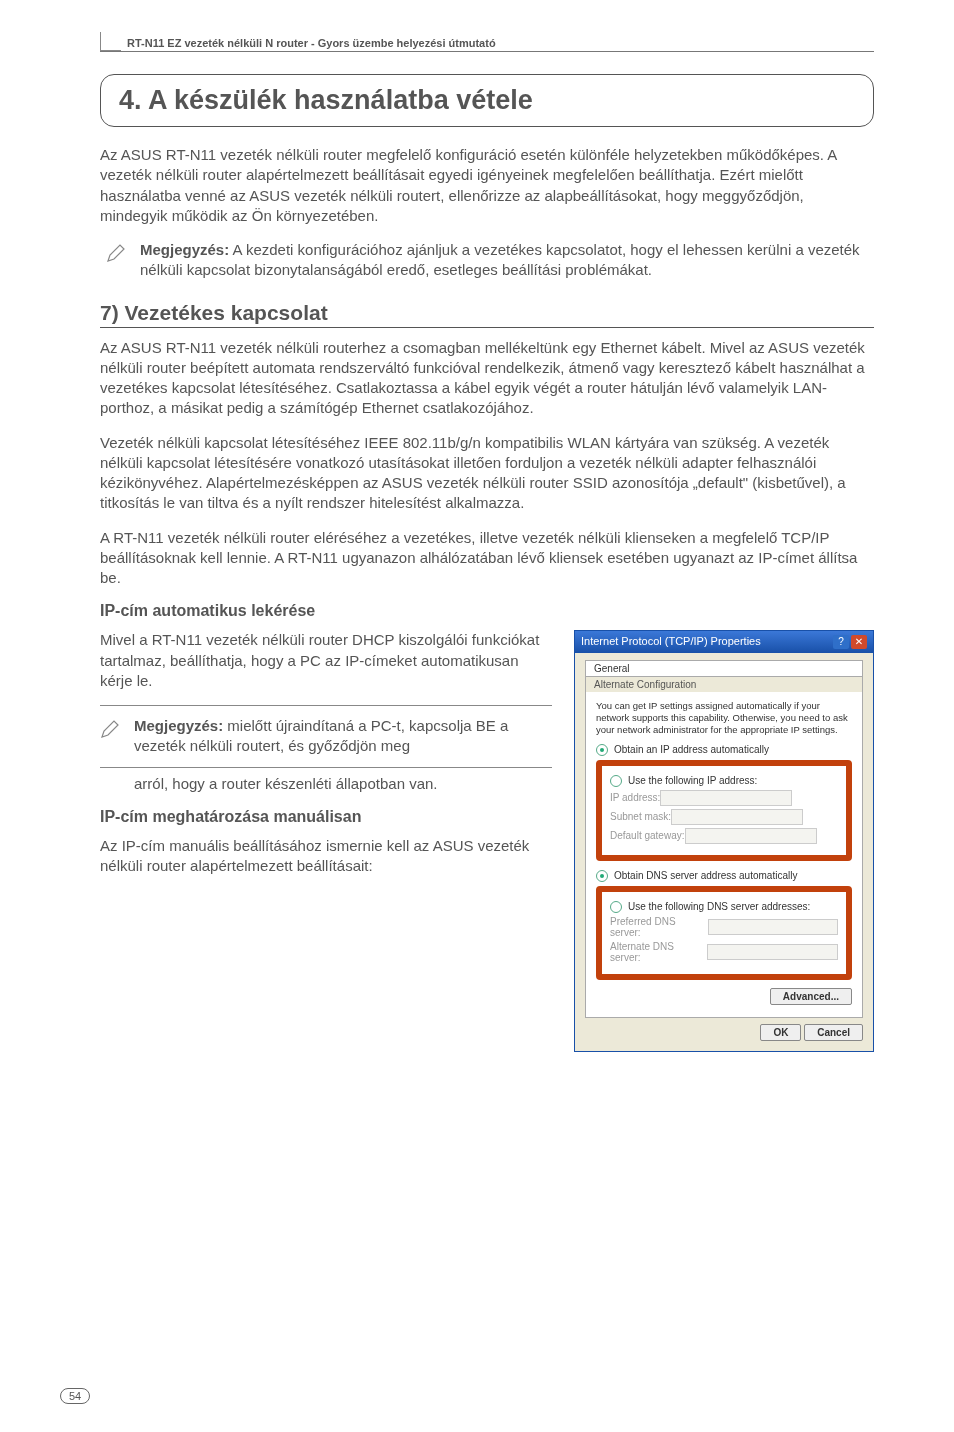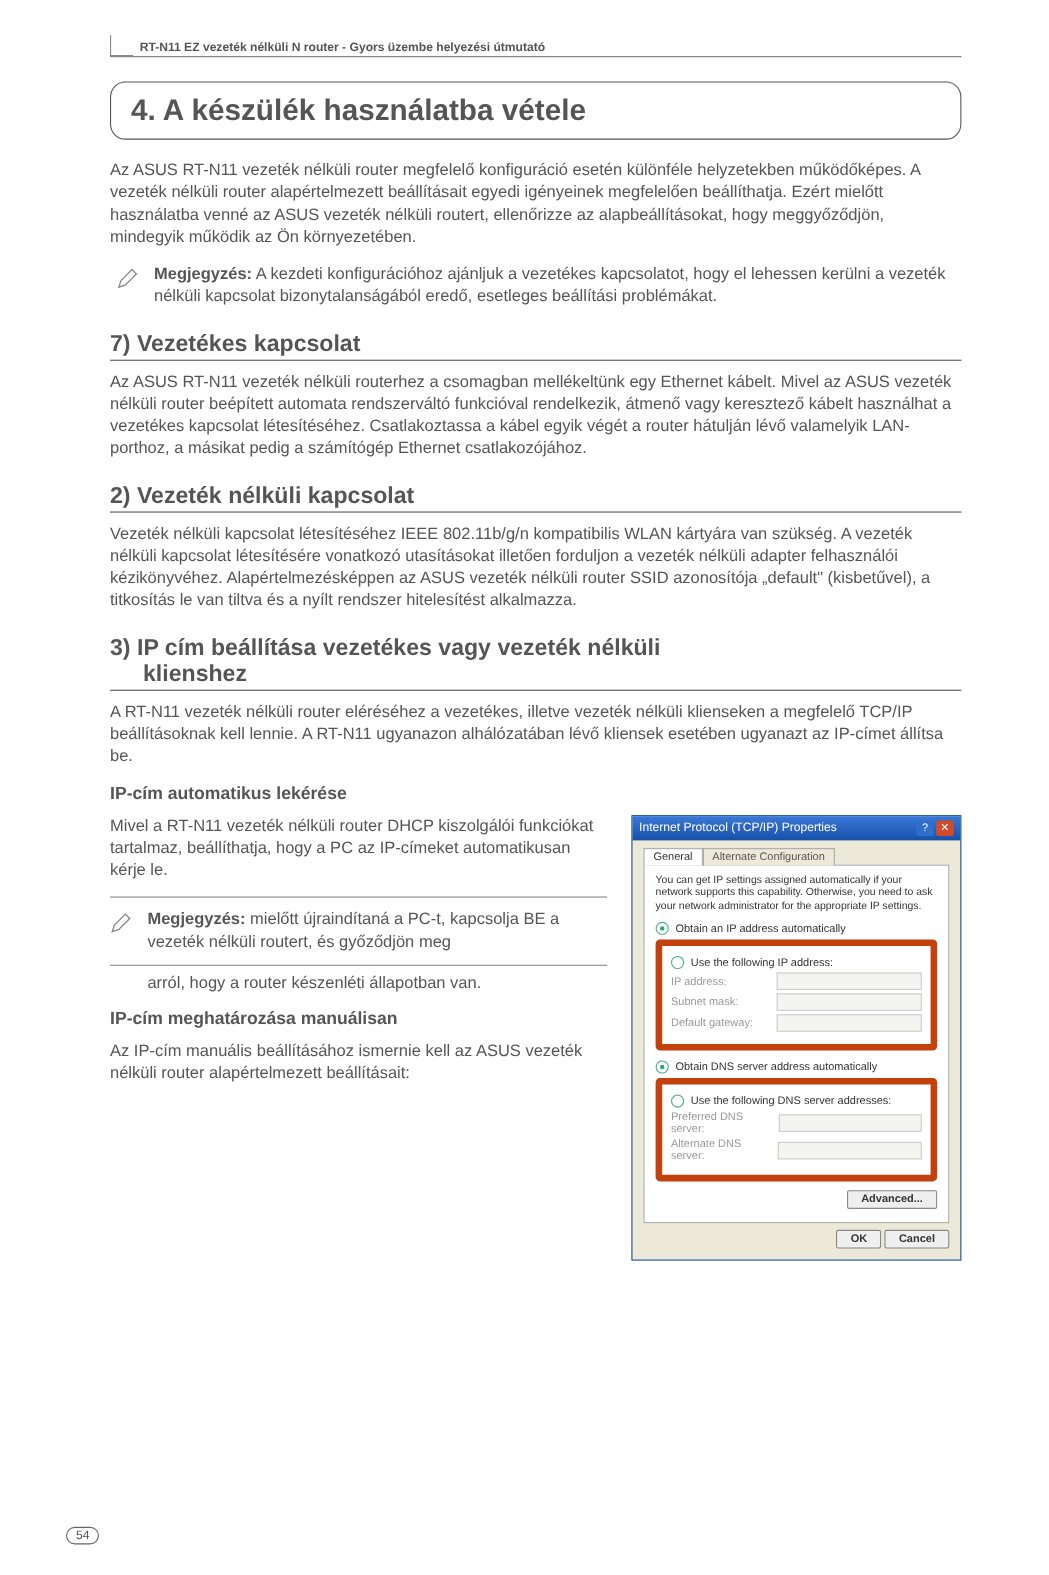--- a/index.html
+++ b/index.html
@@ -126,21 +126,21 @@
     width: 16px; height: 14px;
     background: #d04a2c;
     color: #fff;
     font-size: 10px;
     line-height: 14px;
     text-align: center;
     border-radius: 2px;
   }
   .tb-btn.help { background:#2f6fc9; }
   .win-body { padding: 6px 10px 10px 10px; }
-  .win-tabs { display:flex; }
+  .win-tabs { display:flex;flex-direction:column; }
   .win-tab {
     background:#fff;
     border:1px solid #aaa;
     border-bottom:none;
     padding:2px 8px;
     font-size:10px;
     position:relative;
     top:1px;
   }
   .win-tab.inactive { background:#ece9d8; color:#555; }
@@ -150,21 +150,21 @@
     padding:8px 10px 12px 10px;
   }
   .win-panel .desc { font-size:9.5px; color:#333; margin-bottom:8px; line-height:1.25; }
   .radio-row { display:flex; align-items:center; gap:6px; margin:3px 0; font-size:10px; }
   .radio {
     width:10px;height:10px;border:1px solid #5a8; border-radius:50%; background:#fff;
     display:inline-flex;align-items:center;justify-content:center;
   }
   .radio.checked::after { content:""; width:4px;height:4px;border-radius:50%; background:#2a7; display:block;}
   .field-group { border:6px solid #c2410c; border-radius:4px; padding:6px 8px 8px 8px; margin-top:4px; }
-  .field-row { display:flex; justify-content:space-between; align-items:center; margin:3px 0; color:#999;}
+  .field-row { display:flex; align-items:center; margin:3px 0; color:#999;}
   .field-row .fld {
     width:130px;height:14px;border:1px solid #ccc;background:#f4f4f0;
   }
   .btn-row { text-align:right; margin-top:8px;font-weight:bold; }
   .win-btn {
     display:inline-block; border:1px solid #888; background:#efefef;
     padding:2px 12px; font-size:10px; border-radius:2px;
   }
   .footer-pn {
     position:absolute;
@@ -200,27 +200,22 @@
         </svg>
     </div>
     <div class="note-text">
       <b>Megjegyzés:</b><span> A kezdeti konfigurációhoz ajánljuk a vezetékes kapcsolatot, hogy el lehessen kerülni a vezeték nélküli kapcsolat bizonytalanságából eredő, esetleges beállítási problémákat.</span>
     </div>
   </div>
 
   <h2 class="section">7) Vezetékes kapcsolat</h2>
   <p class="body">Az ASUS RT-N11 vezeték nélküli routerhez a csomagban mellékeltünk egy Ethernet kábelt. Mivel az ASUS vezeték nélküli router beépített automata rendszerváltó funkcióval rendelkezik, átmenő vagy keresztező kábelt használhat a vezetékes kapcsolat létesítéséhez. Csatlakoztassa a kábel egyik végét a router hátulján lévő valamelyik LAN-porthoz, a másikat pedig a számítógép Ethernet csatlakozójához.</p>
 
-  <h2 class="section">2) Vezeték nélküli kapcsolat</h2>
   <p class="body">Vezeték nélküli kapcsolat létesítéséhez IEEE 802.11b/g/n kompatibilis WLAN kártyára van szükség. A vezeték nélküli kapcsolat létesítésére vonatkozó utasításokat illetően forduljon a vezeték nélküli adapter felhasználói kézikönyvéhez. Alapértelmezésképpen az ASUS vezeték nélküli router SSID azonosítója „default" (kisbetűvel), a titkosítás le van tiltva és a nyílt rendszer hitelesítést alkalmazza.</p>
 
-  <h2 class="section long">
-    <span>3)  IP cím beállítása vezetékes vagy vezeték nélküli</span><br>
-    <span class="sub-indent">klienshez</span>
-  </h2>
   <p class="body">A RT-N11 vezeték nélküli router eléréséhez a vezetékes, illetve vezeték nélküli klienseken a megfelelő TCP/IP beállításoknak kell lennie. A RT-N11 ugyanazon alhálózatában lévő kliensek esetében ugyanazt az IP-címet állítsa be.</p>
 
   <h3 class="subhead">IP-cím automatikus lekérése</h3>
 
   <div class="two-col">
     <div class="left">
       <p class="body" style="margin-top:0">Mivel a RT-N11 vezeték nélküli router DHCP kiszolgálói funkciókat tartalmaz, beállíthatja, hogy a PC az IP-címeket automatikusan kérje le.</p>
       <hr class="thin-rule">
       <div class="note-row" style="margin:4px 0; padding-left:0">
         <div class="pencil">

